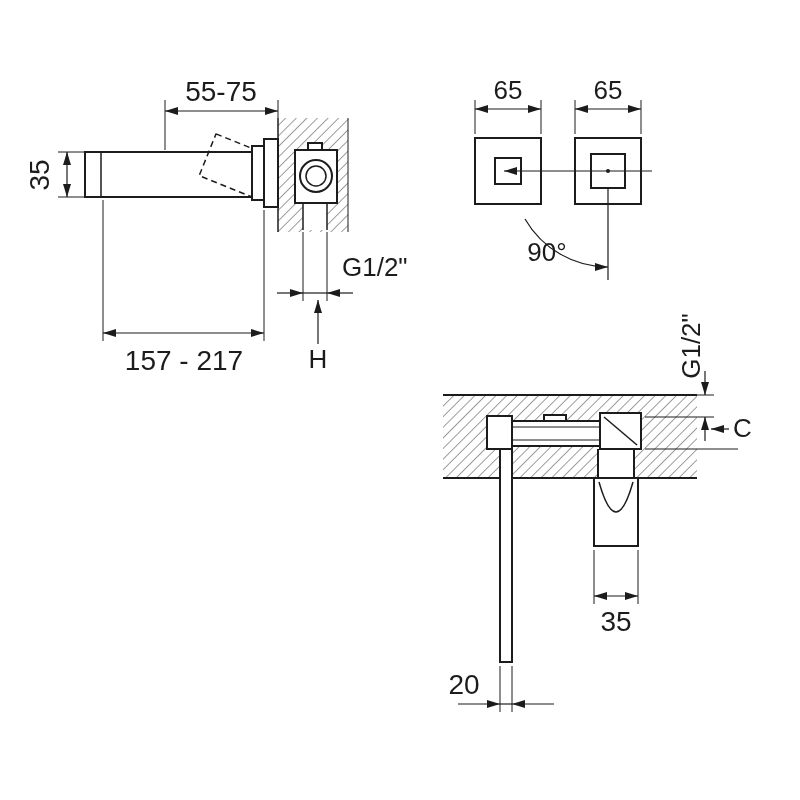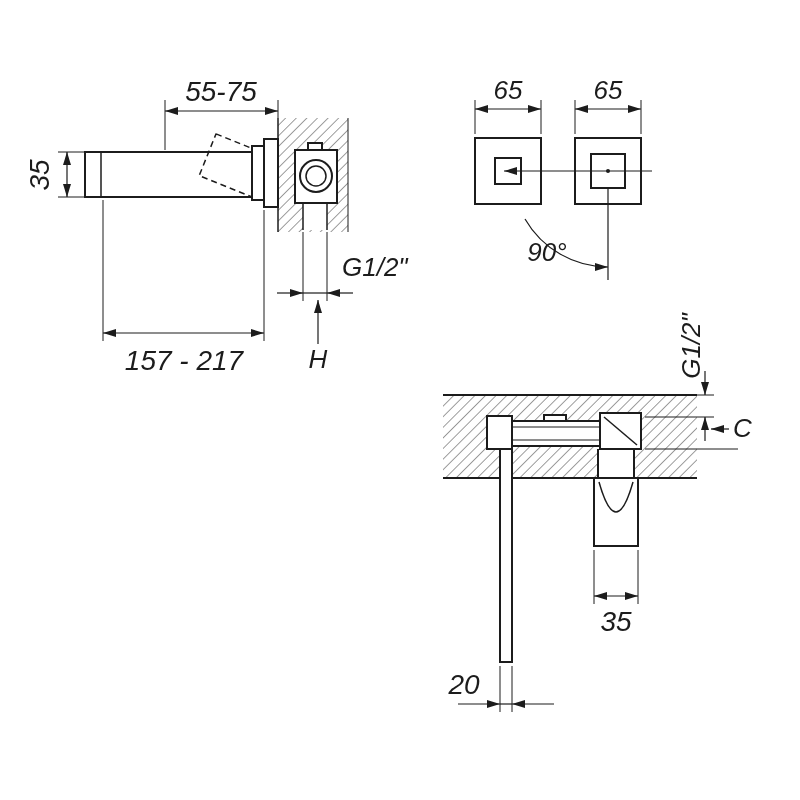--- a/index.html
+++ b/index.html
@@ -1,16 +1,16 @@
 <!DOCTYPE html>
 <html><head>
 <meta charset="utf-8">
 <style>
   html,body{margin:0;padding:0;background:#ffffff;}
-  .canvas{width:800px;height:800px;position:relative;background:#ffffff;overflow:hidden;font-style:italic;}
+  .canvas{width:800px;height:800px;position:relative;background:#ffffff;overflow:hidden;}
   svg{display:block;}
   .ln   {stroke:#1c1c1c;stroke-width:2;fill:none;}
   .lnw  {stroke:#1c1c1c;stroke-width:2;fill:#ffffff;}
   .thin {stroke:#1c1c1c;stroke-width:1.5;fill:none;}
   .ext  {stroke:#1c1c1c;stroke-width:1;fill:none;}
   .dim  {stroke:#1c1c1c;stroke-width:1.2;fill:none;}
   .dash {stroke-dasharray:6 4;}
   text{font-family:"Liberation Sans","DejaVu Sans",sans-serif;fill:#1c1c1c;}
   .t26{font-size:26px;}
   .t28{font-size:28px;}

